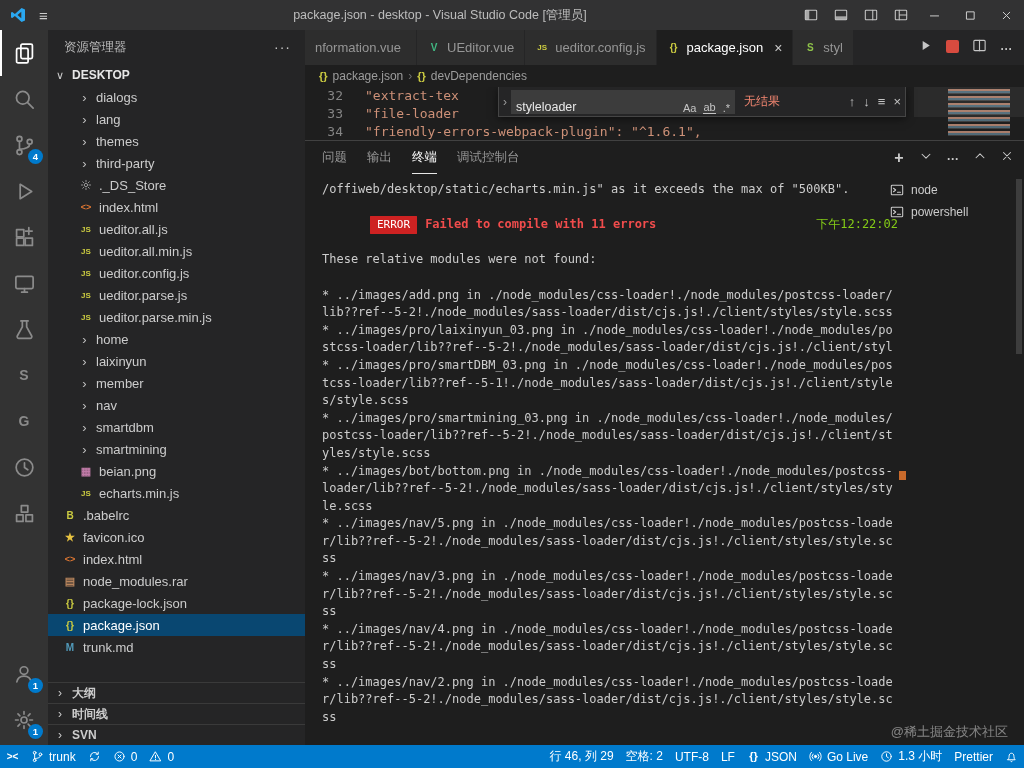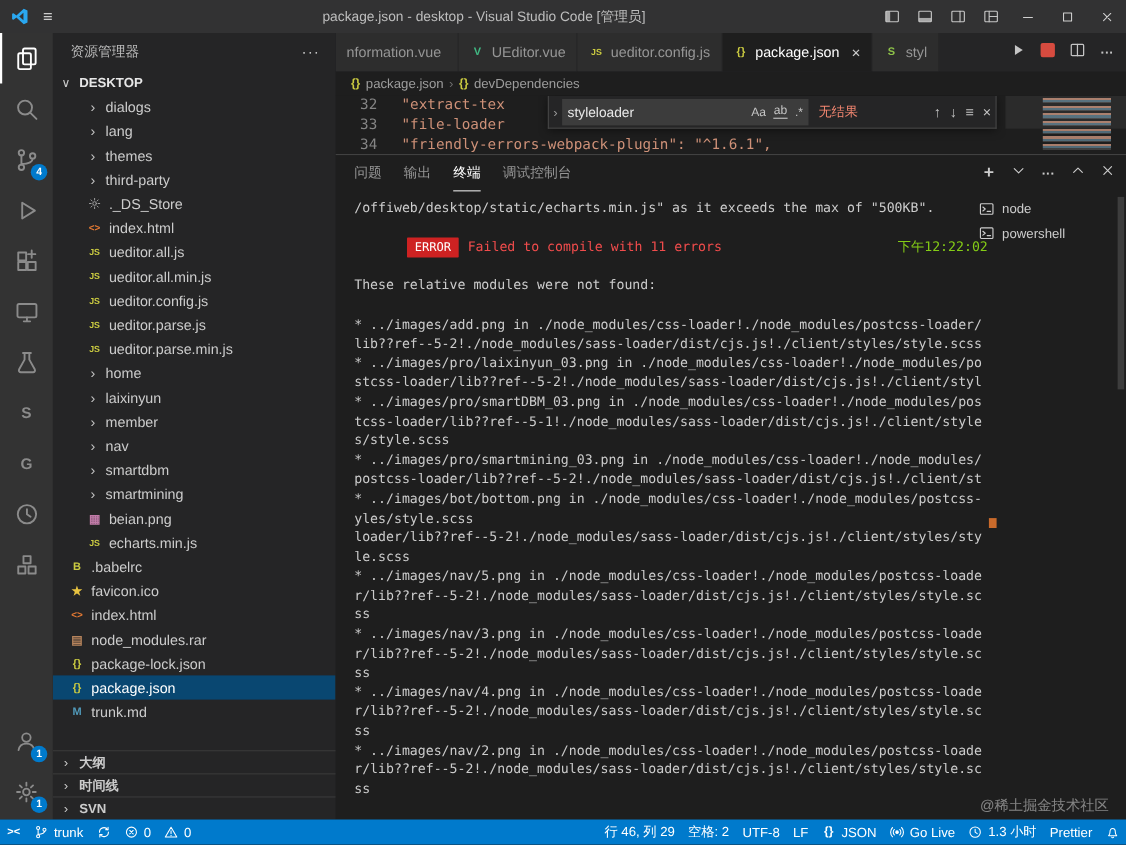--- a/index.html
+++ b/index.html
@@ -60,38 +60,38 @@
   .cl .ln { width:38px; text-align:right; color:#858585; margin-right:22px; flex:none; }
   .cl .code { color:#ce9178; white-space:pre; }
   .minimap { position:absolute; right:0; top:0; bottom:0; width:110px; }
   .mm-slider { position:absolute; left:0; right:0; top:0; height:30px; background:rgba(255,255,255,.06); }
   .mm-code { position:absolute; right:14px; top:2px; width:62px; height:48px;
     background:repeating-linear-gradient(180deg, rgba(214,157,133,.75) 0 2px, rgba(156,220,254,.4) 2px 4px, rgba(255,255,255,.15) 4px 5px, transparent 5px 7px); }
 
   
   .findwidget { position:absolute; top:0; right:118px; width:408px; height:30px; background:#252526; border:1px solid #454545; border-top:none; display:flex; align-items:center; box-shadow:0 2px 8px rgba(0,0,0,.5); z-index:5; }
   .fw-grip { width:12px; height:100%; display:flex; align-items:center; justify-content:center; color:#9a9a9a; font-size:12px; }
-  .fw-input { width:224px; height:24px; background:#3c3c3c; display:flex; align-items:center; padding:0 5px; gap:7px; }
+  .fw-input { width:224px; height:24px; background:#3c3c3c; display:flex; align-items:flex-end; padding:0 5px; gap:7px; }
   .fw-query { flex:1; color:#e8e8e8; font-size:12.5px; white-space:nowrap; overflow:hidden; }
   .fw-opt { color:#c5c5c5; font-size:11px; }
   .fw-opt.ww { border-bottom:1px solid #c5c5c5; }
   .fw-result { color:#f48771; font-size:12px; margin:0 9px; flex:1; white-space:nowrap; }
   .fw-btn { color:#c5c5c5; margin:0 4px; font-size:13px; }
 
   
   .panel { position:absolute; top:110px; left:0; right:0; bottom:0; border-top:1px solid #414141; background:#1e1e1e; }
   .panel-header { height:33px; display:flex; align-items:center; padding:0 10px 0 17px; }
   .ptab { margin-right:20px; font-size:12.5px; color:#969696; height:33px; display:flex; align-items:center; border-bottom:1px solid transparent;text-align:right; }
   .ptab.active { color:#ffffff; border-bottom-color:#e7e7e7; }
   .panel-actions { margin-left:auto; display:flex; align-items:center; gap:13px; color:#cccccc; }
   .term { position:absolute; left:17px; top:40px; right:126px; bottom:6px; font-family:"DejaVu Sans Mono",monospace; font-size:12px; color:#cccccc; overflow:hidden; }
   .tline { height:17.6px; line-height:17.6px; white-space:pre; overflow:hidden; }
   .tline.err { display:flex; align-items:center; white-space:pre;padding-left:48px; }
   .err-badge { background:#ce2222; color:#ffffff; font-size:11px; padding:1px 7px; border-radius:2px; flex:none; font-family:"DejaVu Sans Mono",monospace; }
-  .err-text { color:#f14c4c; margin-left:8px; }
+  .err-text { color:#f14c4c; margin-left:8px;font-weight:bold; }
   .err-time { margin-left:auto; color:#84cc16; }
   .termlist { position:absolute; top:38px; right:28px; width:106px; }
   .trow { display:flex; align-items:center; gap:7px; height:22px; font-size:12px; color:#cccccc; }
   .trow .icon { color:#cccccc; }
   .watermark { position:absolute; right:16px; bottom:4px; color:rgba(255,255,255,.45); font-size:13px; }
   .panel-scroll { position:absolute; right:0; top:34px; bottom:0; width:10px; }
   .ps-thumb { position:absolute; top:4px; right:2px; width:6px; height:175px; background:rgba(121,121,121,.35); }
   .term-scroll { position:absolute; right:118px; top:40px; bottom:6px; width:7px; }
   .ts-mark { position:absolute; top:52%; left:0; width:7px; height:9px; background:#c96a2b; }
 
@@ -538,22 +538,22 @@
         <div class="tline">&nbsp;</div>
         <div class="tline">* ../images/add.png in ./node_modules/css-loader!./node_modules/postcss-loader/</div>
         <div class="tline">lib??ref--5-2!./node_modules/sass-loader/dist/cjs.js!./client/styles/style.scss</div>
         <div class="tline">* ../images/pro/laixinyun_03.png in ./node_modules/css-loader!./node_modules/po</div>
         <div class="tline">stcss-loader/lib??ref--5-2!./node_modules/sass-loader/dist/cjs.js!./client/styl</div>
         <div class="tline">* ../images/pro/smartDBM_03.png in ./node_modules/css-loader!./node_modules/pos</div>
         <div class="tline">tcss-loader/lib??ref--5-1!./node_modules/sass-loader/dist/cjs.js!./client/style</div>
         <div class="tline">s/style.scss</div>
         <div class="tline">* ../images/pro/smartmining_03.png in ./node_modules/css-loader!./node_modules/</div>
         <div class="tline">postcss-loader/lib??ref--5-2!./node_modules/sass-loader/dist/cjs.js!./client/st</div>
+        <div class="tline">yles/style.scss</div>
         <div class="tline">* ../images/bot/bottom.png in ./node_modules/css-loader!./node_modules/postcss-</div>
-        <div class="tline">yles/style.scss</div>
         <div class="tline">loader/lib??ref--5-2!./node_modules/sass-loader/dist/cjs.js!./client/styles/sty</div>
         <div class="tline">le.scss</div>
         <div class="tline">* ../images/nav/5.png in ./node_modules/css-loader!./node_modules/postcss-loade</div>
         <div class="tline">r/lib??ref--5-2!./node_modules/sass-loader/dist/cjs.js!./client/styles/style.sc</div>
         <div class="tline">ss</div>
         <div class="tline">* ../images/nav/3.png in ./node_modules/css-loader!./node_modules/postcss-loade</div>
         <div class="tline">r/lib??ref--5-2!./node_modules/sass-loader/dist/cjs.js!./client/styles/style.sc</div>
         <div class="tline">ss</div>
         <div class="tline">* ../images/nav/4.png in ./node_modules/css-loader!./node_modules/postcss-loade</div>
         <div class="tline">r/lib??ref--5-2!./node_modules/sass-loader/dist/cjs.js!./client/styles/style.sc</div>

